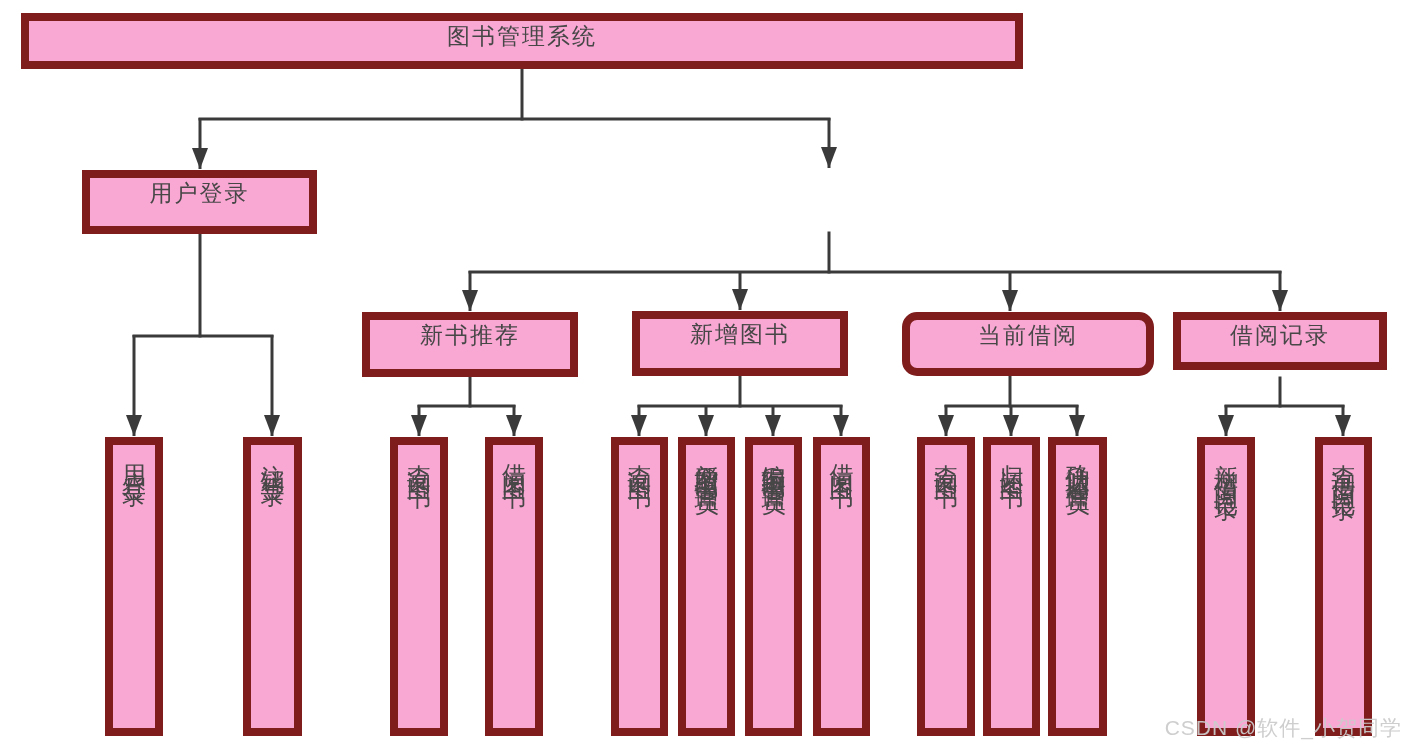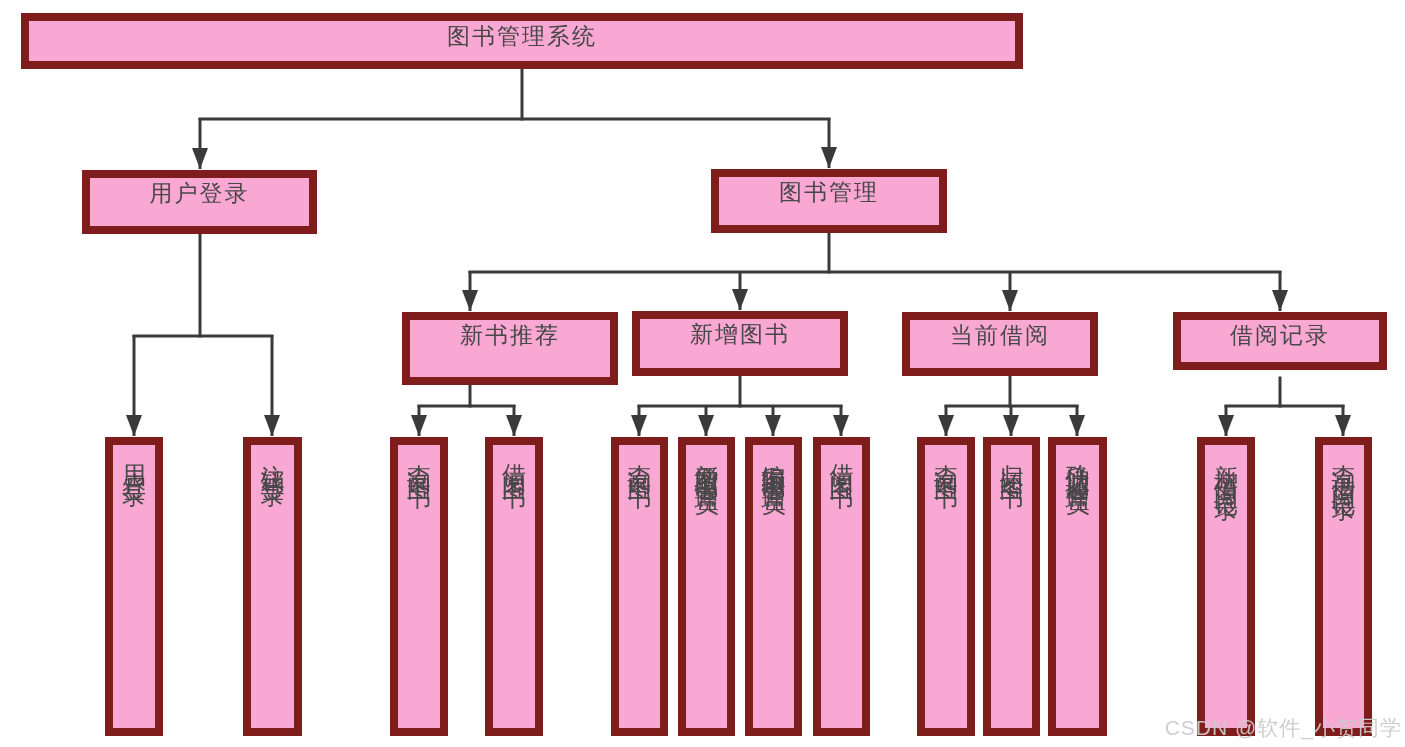--- a/index.html
+++ b/index.html
@@ -118,31 +118,28 @@
     </g>
   </svg>
 
   <div class="node hbox" style="left:21px; top:13px; width:1002px; height:56px;">
     <span class="label">图书管理系统</span>
   </div>
 
   <div class="node hbox" style="left:82px; top:170px; width:235px; height:64px;">
     <span class="label">用户登录</span>
   </div>
-  <div class="node hbox" style="left:711px; top:169px; width:236px; height:64px;">
-    <span class="label">图书管理</span>
-  </div>
 
-  <div class="node hbox" style="left:362px; top:312px; width:216px; height:73px;margin-left:40px;">
+  <div class="node hbox" style="left:362px; top:312px; width:216px; height:65px;">
     <span class="label">新书推荐</span>
   </div>
   <div class="node hbox" style="left:632px; top:311px; width:216px; height:65px;">
     <span class="label">新增图书</span>
   </div>
-  <div class="node hbox" style="left:902px; top:312px; width:196px; height:64px;">
+  <div class="node hbox" style="left:902px; top:312px; width:252px; height:64px;border-radius:15px;">
     <span class="label">当前借阅</span>
   </div>
   <div class="node hbox" style="left:1173px; top:312px; width:214px; height:58px;">
     <span class="label">借阅记录</span>
   </div>
 
   <div class="node vbox" style="left:105px; top:437px; width:58px; height:299px;">
     <span class="label">用户登录</span>
   </div>
   <div class="node vbox" style="left:243px; top:437px; width:59px; height:299px;">

